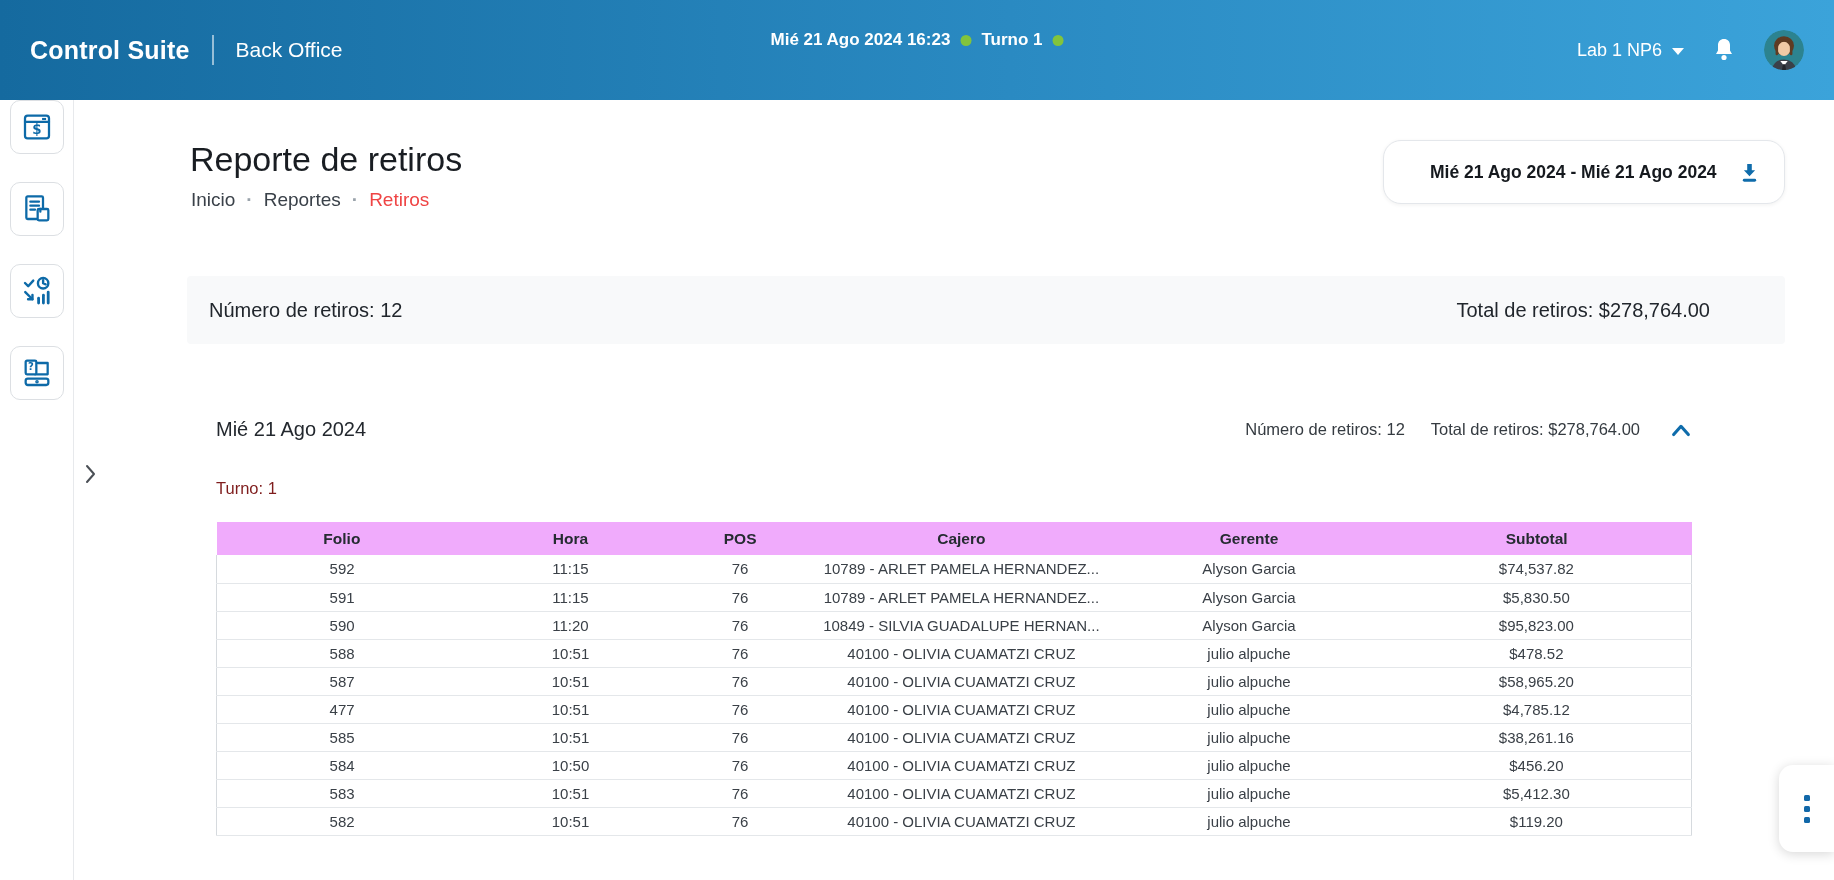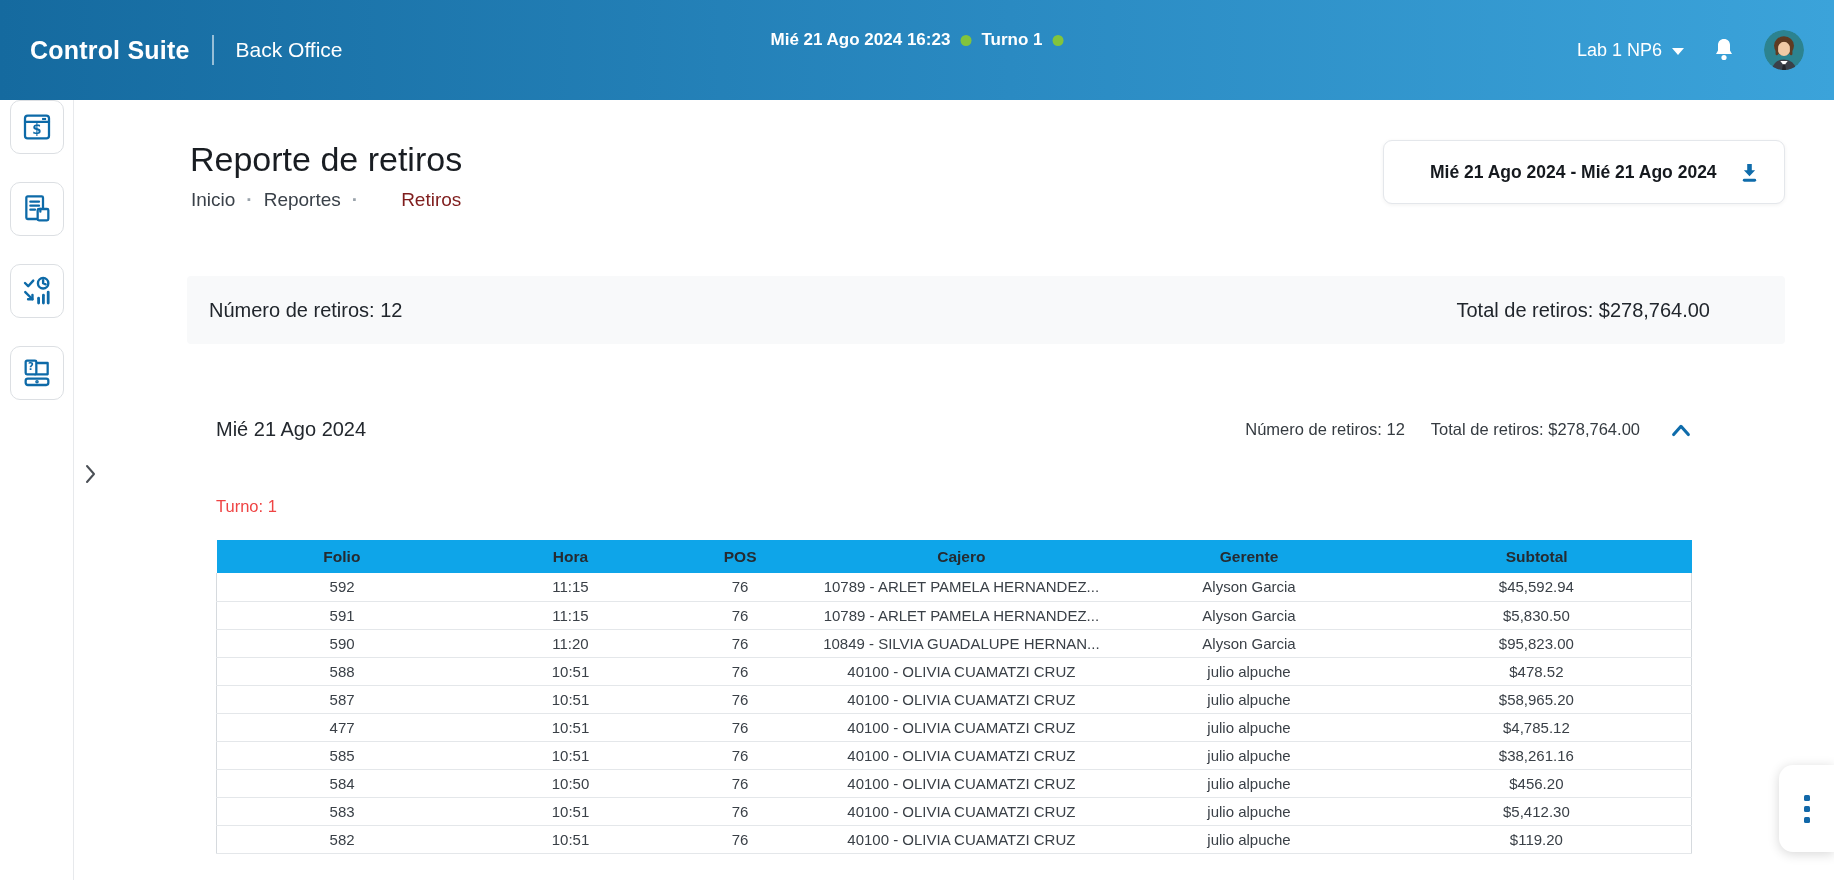--- a/index.html
+++ b/index.html
@@ -34,42 +34,42 @@
 
   
   .main { position:absolute; left:74px; top:80px; width:1760px; bottom:0; overflow:hidden; background:#fff; }
 
   .page-head { position:relative; margin:60px 49px 0 113px; height:84px; }
   .page-title { margin-left:3px; font-size:34px; font-weight:500; color:#191d22; }
   .breadcrumb { margin:10px 0 0 4px; display:flex; align-items:center; gap:11px;
                 font-size:19px; color:#3a4149; }
   .crumb { cursor:pointer; }
   .crumb-sep { color:#9aa3ab; font-weight:700; }
-  .crumb.active { color:#7f1d1d;margin-left:32px; }
+  .crumb.active { color:#ef4444; }
 
   .date-btn { position:absolute; top:0; right:0; width:402px; height:64px; background:#fff;
-              border:1px solid #e4e7eb; border-radius:9px; box-shadow:0 1px 4px rgba(0,0,0,.06);
+              border:1px solid #e4e7eb; border-radius:18px; box-shadow:0 1px 4px rgba(0,0,0,.06);
               display:flex; align-items:center; padding:0 26px; gap:20px; cursor:pointer; }
   .date-btn-label { font-size:17.5px; font-weight:700; color:#15191e; white-space:nowrap; }
   .download-wrap { margin-left:auto; display:grid; place-items:center; cursor:pointer; }
 
   .summary-band { margin:52px 49px 0 113px; height:68px; background:#f8f9fa; border-radius:4px;
                   display:flex; align-items:center; justify-content:space-between;
                   padding:0 75px 0 22px; font-size:20px; color:#21262c; }
 
   .day-section { margin:74px 142px 0 142px; width:1476px; }
   .day-head { display:flex; align-items:center; justify-content:space-between; }
   .day-date { font-size:20px; color:#23282e; }
   .day-stats { display:flex; align-items:center; gap:26px; font-size:16.5px; color:#353b41; }
   .collapse-btn { display:grid; place-items:center; cursor:pointer; margin-left:4px; }
 
-  .shift-label { margin-top:56px; font-size:16.5px; color:#ef4444; }
+  .shift-label { margin-top:38px; font-size:16.5px; color:#7f1d1d; }
 
   table.report { margin-top:24px; width:1476px; border-collapse:collapse; table-layout:fixed; }
-  table.report thead th { background:#0ea5e9; height:33px; font-size:15.5px; font-weight:600;
+  table.report thead th { background:#f0abfc; height:33px; font-size:15.5px; font-weight:600;
                           color:#252b31; text-align:center; }
   table.report tbody td { height:28px; text-align:center; font-size:15px; color:#3a4047;
                           border-bottom:1px solid #e4e7ea; white-space:nowrap; overflow:hidden;
                           text-overflow:ellipsis; padding:0 6px; }
   table.report tbody td:first-child { border-left:1px solid #d6dade; }
   table.report tbody td:last-child  { border-right:1px solid #d6dade; }
 
   .fab { position:absolute; right:0; top:765px; width:55px; height:87px; background:#fff;
          border-radius:14px 0 0 14px; box-shadow:0 2px 12px rgba(0,0,0,.16);
          display:flex; flex-direction:column; gap:5px; align-items:center; justify-content:center;
@@ -235,21 +235,21 @@
           <th>Subtotal</th>
         </tr>
       </thead>
       <tbody>
           <tr>
             <td>592</td>
             <td>11:15</td>
             <td>76</td>
             <td>10789 - ARLET PAMELA HERNANDEZ...</td>
             <td>Alyson Garcia</td>
-            <td>$45,592.94</td>
+            <td>$74,537.82</td>
           </tr>
           <tr>
             <td>591</td>
             <td>11:15</td>
             <td>76</td>
             <td>10789 - ARLET PAMELA HERNANDEZ...</td>
             <td>Alyson Garcia</td>
             <td>$5,830.50</td>
           </tr>
           <tr>

